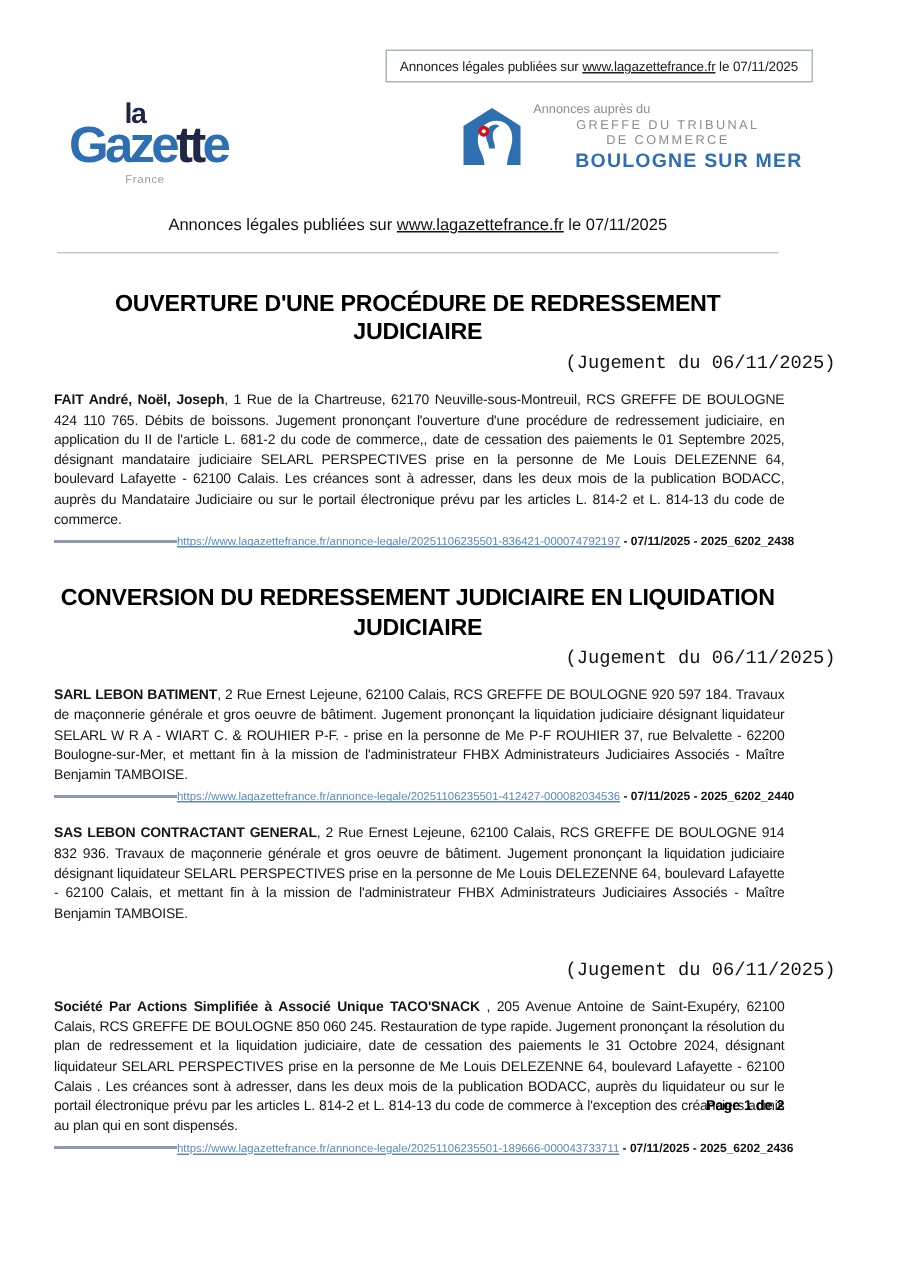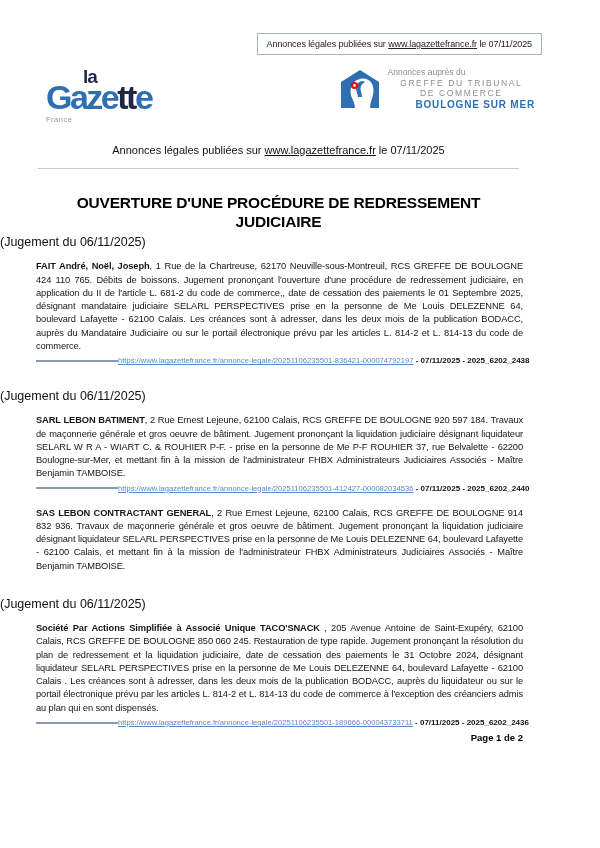--- a/index.html
+++ b/index.html
@@ -18,40 +18,40 @@
   }
   .top-banner a,.center-banner a{color:inherit;text-decoration:underline;cursor:pointer;}
 
   
   .logo-row{display:flex;justify-content:space-between;align-items:flex-start;
     padding:12px 22px 0 46px;}
   .gazette-logo{line-height:1;}
   .gz-la{font-weight:bold;color:#1f2747;font-size:19px;margin-left:37px;margin-bottom:-6px;letter-spacing:-1px;}
   .gz-name{font-weight:bold;font-size:34px;letter-spacing:-2.5px;color:#2e6fb2;}
   .gz-name .dark{color:#1f2747;}
-  .gz-country{font-size:7.5px;color:#9a9a9a;text-align:left;margin-top:2px;margin-right:4px;letter-spacing:0.5px;}
+  .gz-country{font-size:7.5px;color:#9a9a9a;text-align:center;margin-top:2px;margin-right:4px;letter-spacing:0.5px;}
 
   .greffe-logo{display:flex;align-items:center;gap:8px;}
   .greffe-icon{width:40px;height:40px;flex:0 0 auto;}
   .greffe-text{line-height:1.25;}
   .greffe-line1{font-size:8.5px;color:#8d8d8d;}
   .greffe-line2,.greffe-line3{font-size:8.5px;color:#8d8d8d;letter-spacing:1.6px;text-align:center;}
-  .greffe-line4{font-size:10px;color:#2e6fb2;font-weight:bold;letter-spacing:0.8px;padding-left:28px;}
+  .greffe-line4{font-size:13px;color:#2e6fb2;font-weight:bold;letter-spacing:0.8px;padding-left:28px;}
 
   
   .center-banner{text-align:center;font-size:11px;margin-top:20px;color:#111;}
   .rule-hr{border:0;border-top:1px solid #c9c9c9;margin:12px 38px 0 38px;}
 
   
   .section{margin-top:24px;}
   .section-title{
     text-align:center;font-weight:bold;font-size:15.5px;color:#000;
     margin:0 34px;line-height:1.25;letter-spacing:-0.2px;
   }
-  .section-subtitle{text-align:left;font-size:12.5px;margin-top:4px;color:#111;}
+  .section-subtitle{text-align:right;font-size:12.5px;margin-top:4px;color:#111;font-family:Liberation Mono, monospace;}
 
   .announcement{margin:11px 34px 0 36px;}
   .ann-body{
     font-size:9.3px;line-height:1.43;text-align:justify;color:#151515;
     letter-spacing:-0.1px;
   }
   .ann-body .lead{font-weight:bold;}
   .ann-footer{display:flex;align-items:center;margin-top:3px;}
   .ann-rule{width:82px;height:2px;background:#8a99b0;flex:0 0 auto;}
   .ann-links{margin-left:auto;font-size:7.6px;white-space:nowrap;}
@@ -114,20 +114,21 @@
       <div class="ann-footer">
         <div class="ann-rule"></div>
         <div class="ann-links">
           <a class="ann-link">https://www.lagazettefrance.fr/annonce-legale/20251106235501-836421-000074792197</a><span class="ann-meta"> - 07/11/2025 - 2025_6202_2438</span>
         </div>
       </div>
     </div>
   </div>
 
   <div class="section">
+    <div class="section-title">CONVERSION DU REDRESSEMENT JUDICIAIRE EN LIQUIDATION JUDICIAIRE</div>
     <div class="section-subtitle">(Jugement du 06/11/2025)</div>
 
     <div class="announcement">
       <div class="ann-body">
         <span class="lead">SARL LEBON BATIMENT</span><span>, 2 Rue Ernest Lejeune, 62100 Calais, RCS GREFFE DE BOULOGNE 920 597 184. Travaux de maçonnerie générale et gros oeuvre de bâtiment. Jugement prononçant la liquidation judiciaire désignant liquidateur SELARL W R A - WIART C. &amp; ROUHIER P-F. - prise en la personne de Me P-F ROUHIER 37, rue Belvalette - 62200 Boulogne-sur-Mer, et mettant fin à la mission de l'administrateur FHBX Administrateurs Judiciaires Associés - Maître Benjamin TAMBOISE.</span>
       </div>
       <div class="ann-footer">
         <div class="ann-rule"></div>
         <div class="ann-links">
           <a class="ann-link">https://www.lagazettefrance.fr/annonce-legale/20251106235501-412427-000082034536</a><span class="ann-meta"> - 07/11/2025 - 2025_6202_2440</span>

